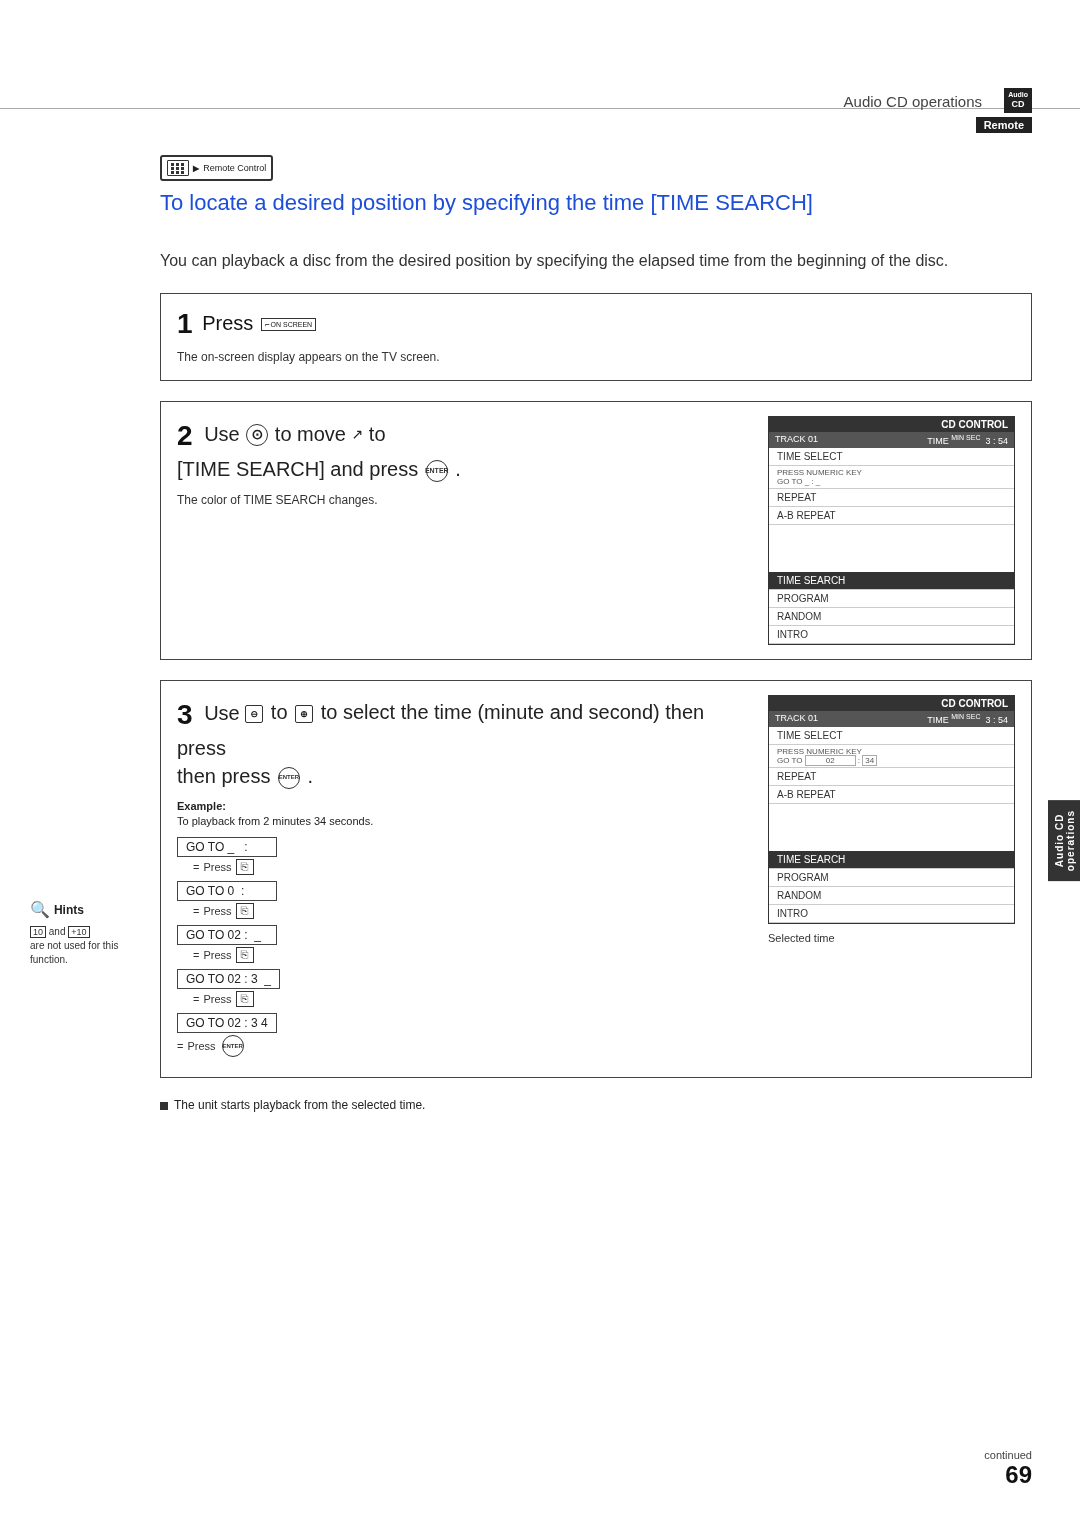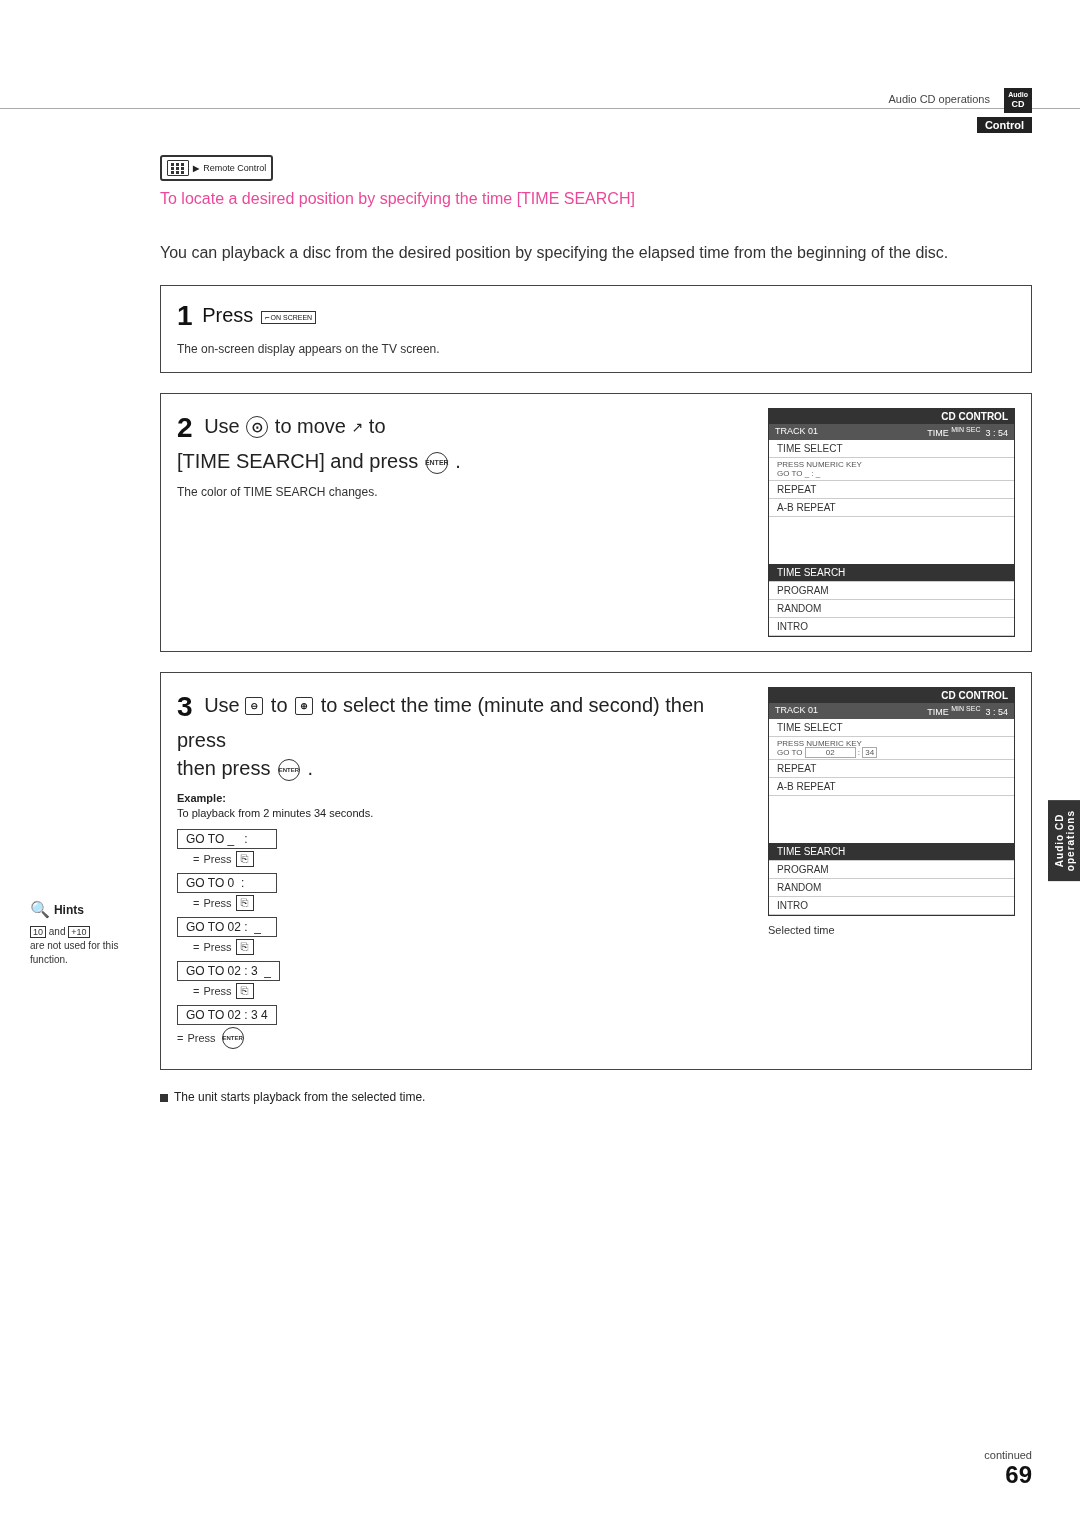--- a/index.html
+++ b/index.html
@@ -36,22 +36,22 @@
       line-height: 1.3;
       text-align: center;
     }
     .audio-cd-badge .audio-text { display: block; font-size: 7px; }
     .audio-cd-badge .cd-text { display: block; font-size: 9px; font-weight: bold; }
 
     
     .audio-cd-ops-label {
       position: absolute;
       top: 93px;
-      right: 90px;
-      font-size: 11px;
+      right: 98px;
+      font-size: 15px;
       color: #444;
     }
 
     
     .english-badge {
       position: absolute;
       top: 117px;
       right: 48px;
       background: #222;
       color: #fff;
@@ -106,25 +106,25 @@
       background: #333;
       border-radius: 0;
     }
     .remote-icon-label {
       font-size: 9px;
       font-weight: normal;
     }
 
     
     .main-heading {
-      font-size: 16px;
+      font-size: 22px;
       font-weight: normal;
       line-height: 1.3;
       margin-bottom: 18px;
-      color: #ec4899;
+      color: #1d4ed8;
     }
 
     
     .description {
       font-size: 16px;
       line-height: 1.5;
       margin-bottom: 20px;
       color: #333;
       margin-top: 31px;
     }
@@ -420,21 +420,21 @@
 
 <div class="top-bar"></div>
 
 <span class="audio-cd-ops-label">Audio CD operations</span>
 
 <div class="audio-cd-badge">
   <span class="audio-text">Audio</span>
   <span class="cd-text">CD</span>
 </div>
 
-<div class="english-badge">Control</div>
+<div class="english-badge">Remote</div>
 
 <div class="hints-box">
   <div class="hints-title">
     <span class="hints-icon">🔍</span>
     <span>Hints</span>
   </div>
   <div class="hints-text">
     <span style="border:1px solid #333;padding:0 2px;font-size:9px;">10</span>
     <span> and </span>
     <span style="border:1px solid #333;padding:0 2px;font-size:9px;">+10</span>

